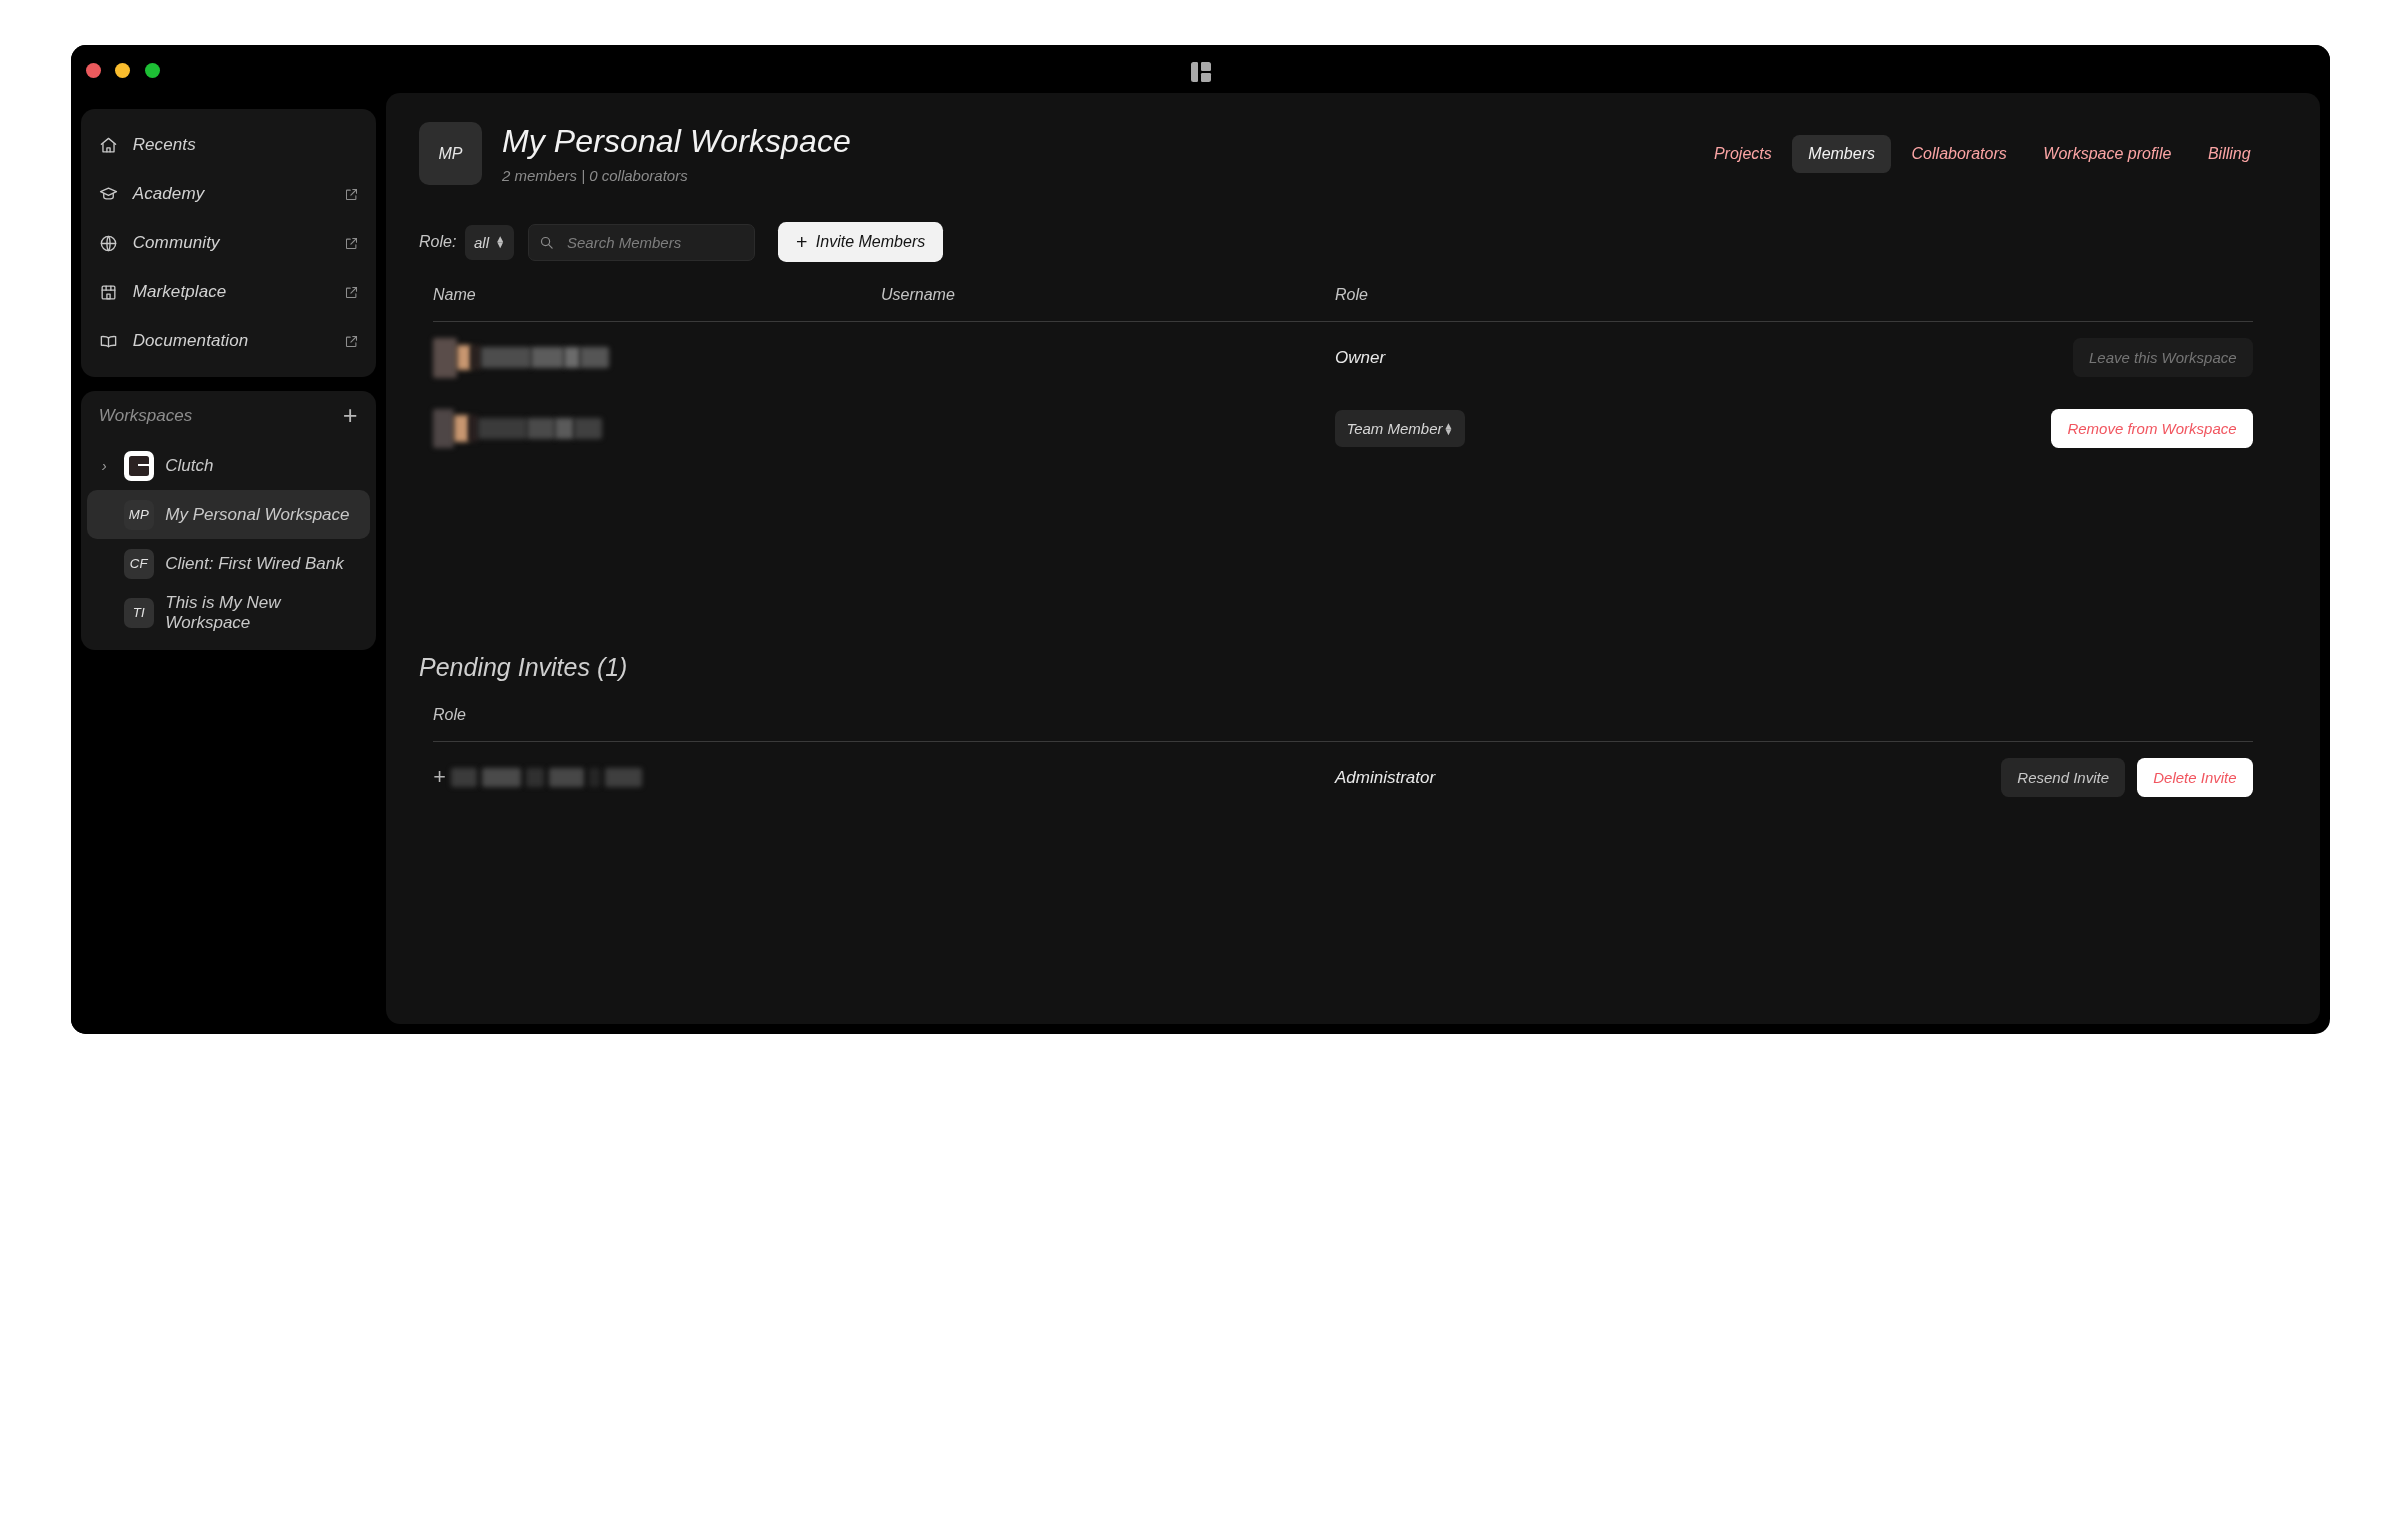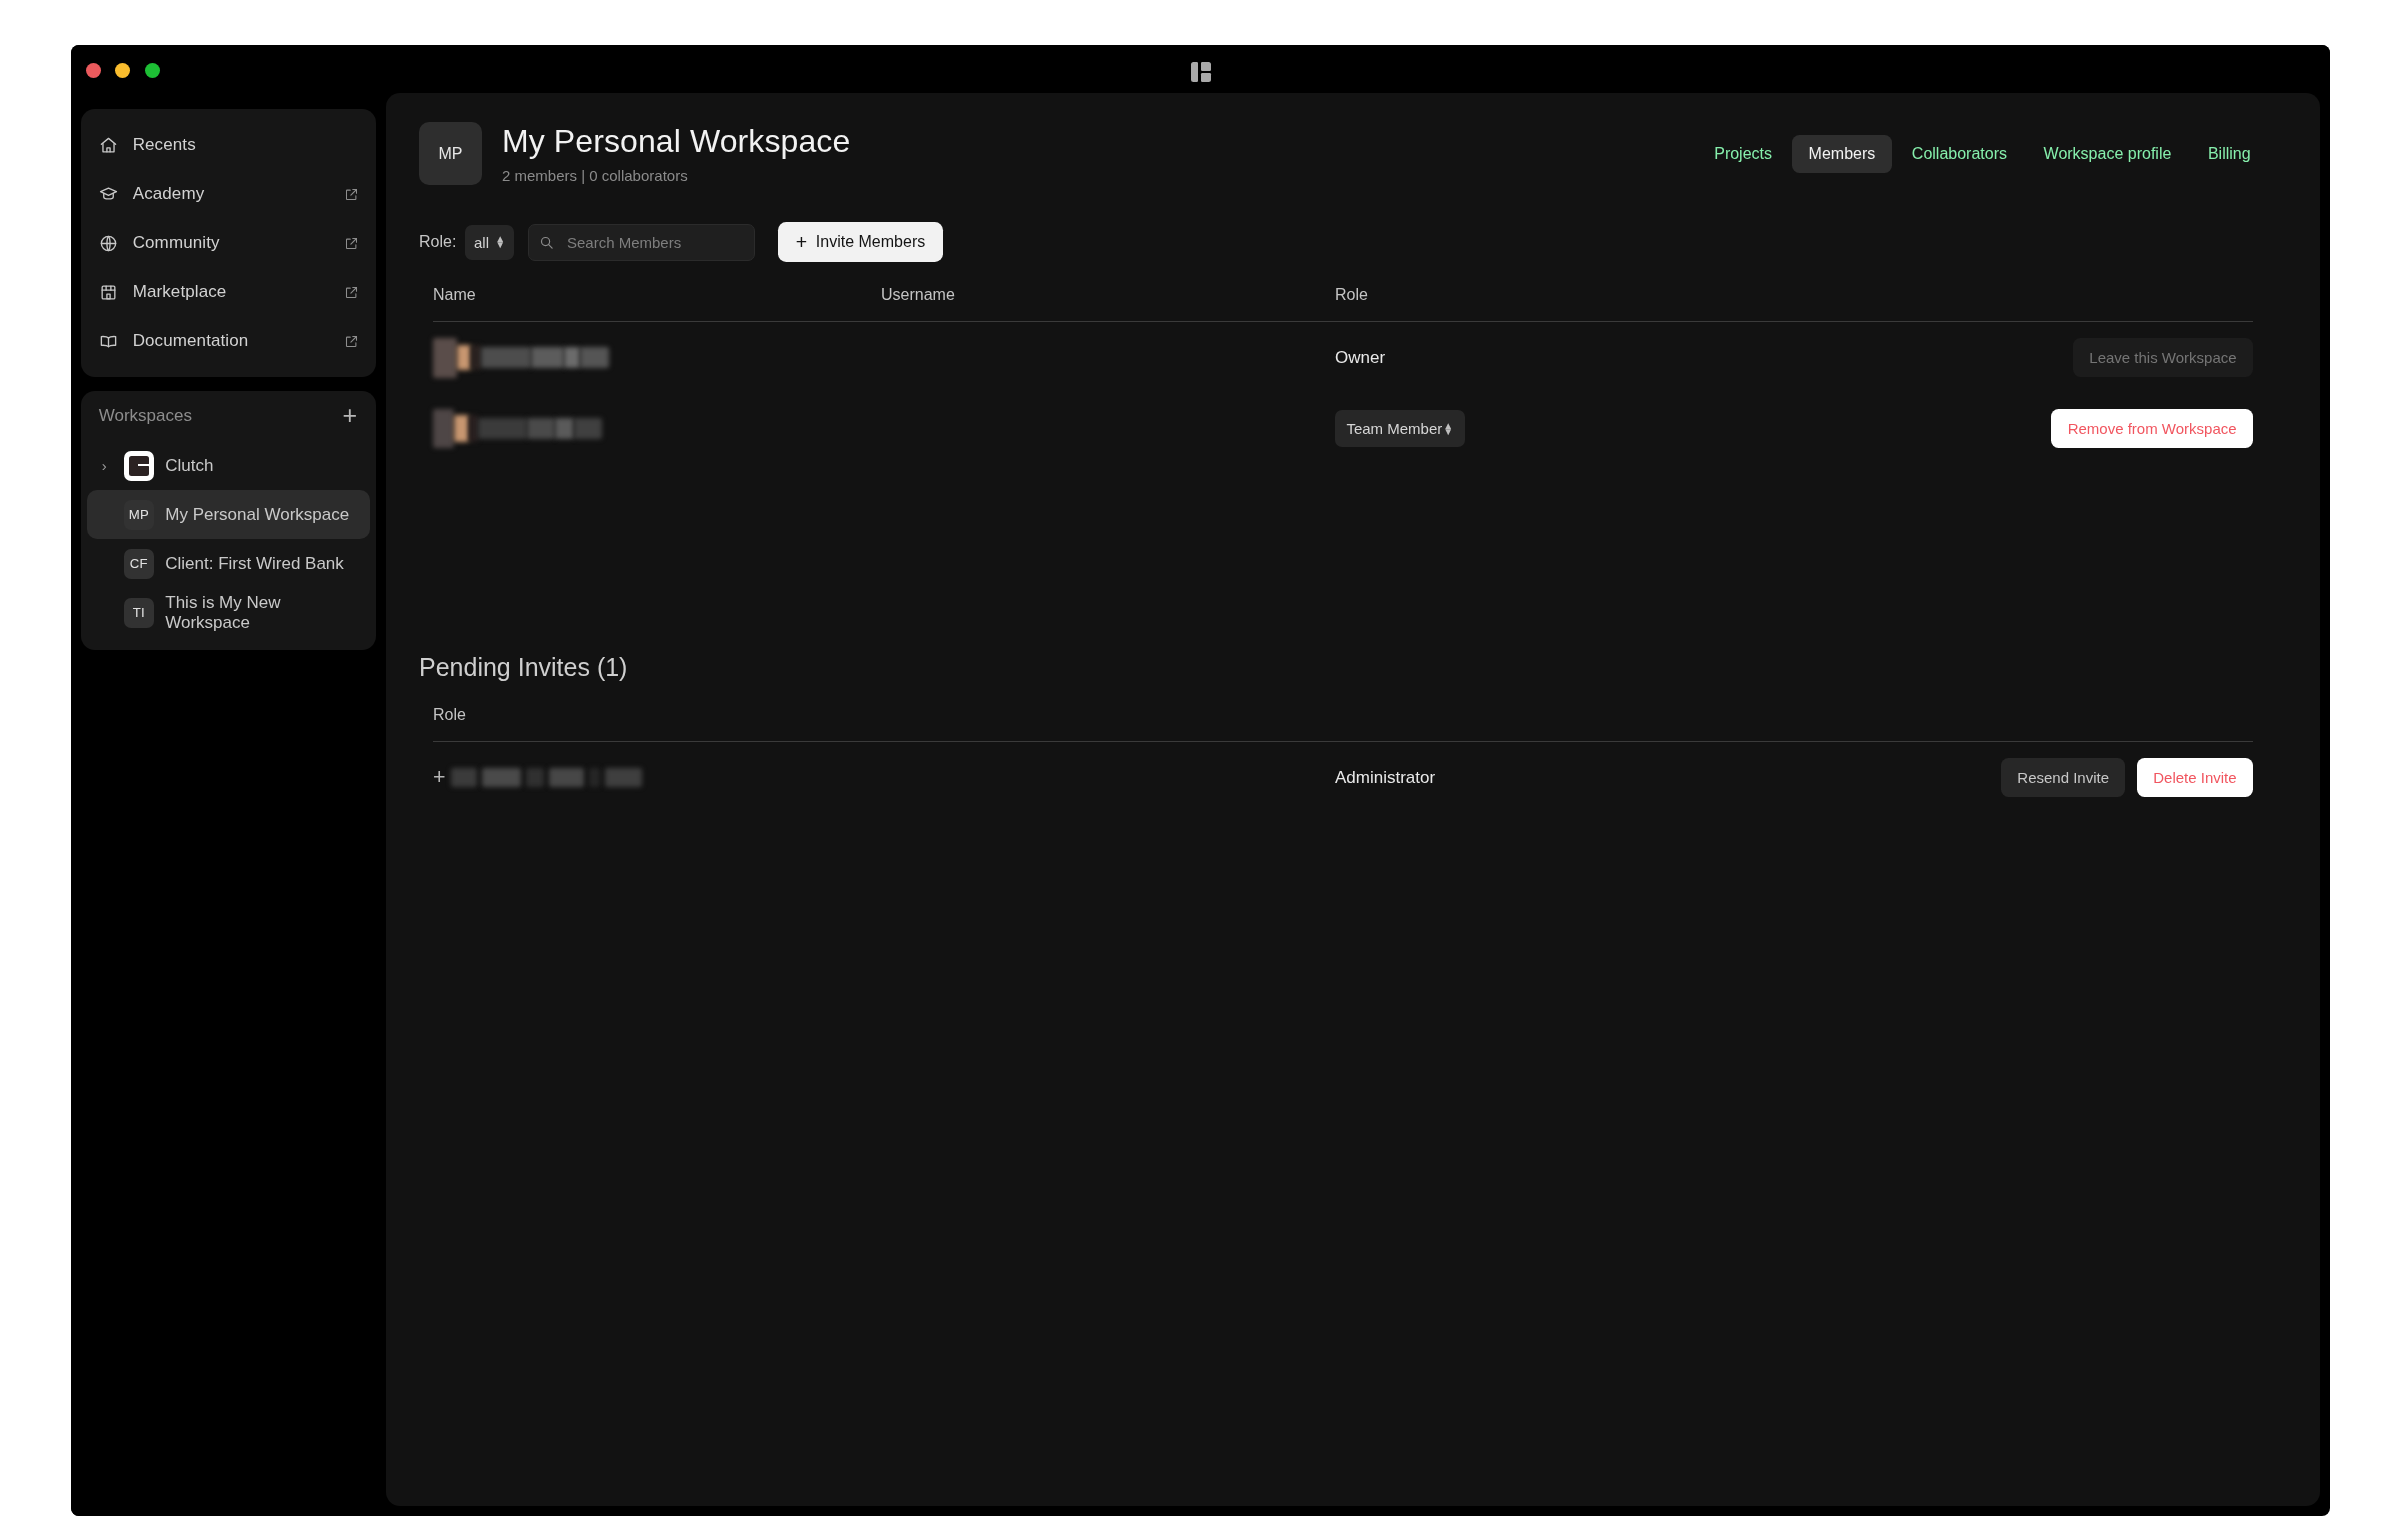--- a/index.html
+++ b/index.html
@@ -11,24 +11,25 @@
     font-family: "Liberation Sans", sans-serif;
     overflow: hidden;
   }
 
   
   #app-window {
     position: absolute;
     left: 71px;
     top: 45px;
     width: 2259px;
-    height: 1471px;
+    height: 989px;
     background: #000000;
-    border-radius: 8px;
+    border-radius: 15px;
     overflow: hidden;
+    font-style: italic;
   }
 
   
   #titlebar {
     position: absolute;
     left: 0; top: 0;
     width: 100%;
     height: 48px;
     background: #000000;
   }
@@ -235,21 +236,21 @@
     color: #8b8b8b;
     margin-top: 7px;
   }
   #ws-tabs {
     display: flex;
     align-items: center;
     gap: 3.8px;
   }
   .tab {
     font-size: 16px;
-    color: #86efac;
+    color: #fca5a5;
     padding: 10px 16.4px;
     border-radius: 7.6px;
     cursor: pointer;
     white-space: nowrap;
   }
   .tab.active { background: #2e2e2e; color: #f3f3f3; }
 
   
   #members-toolbar {
     display: flex;

